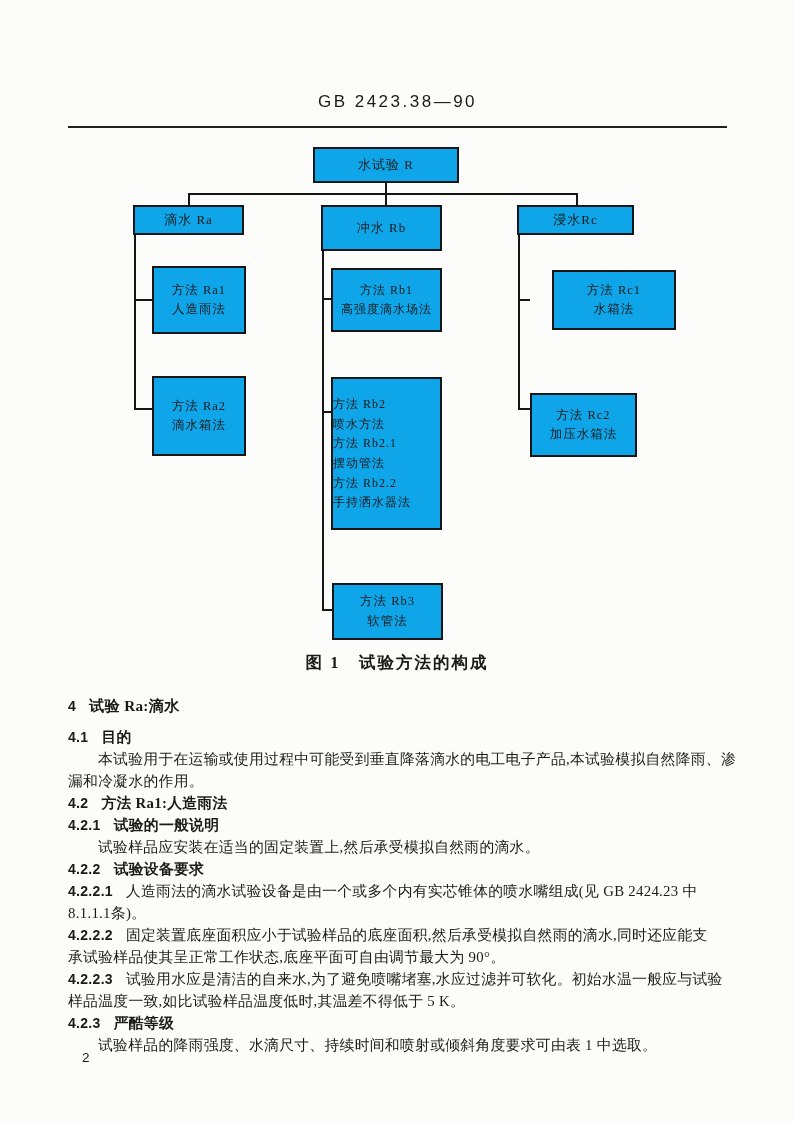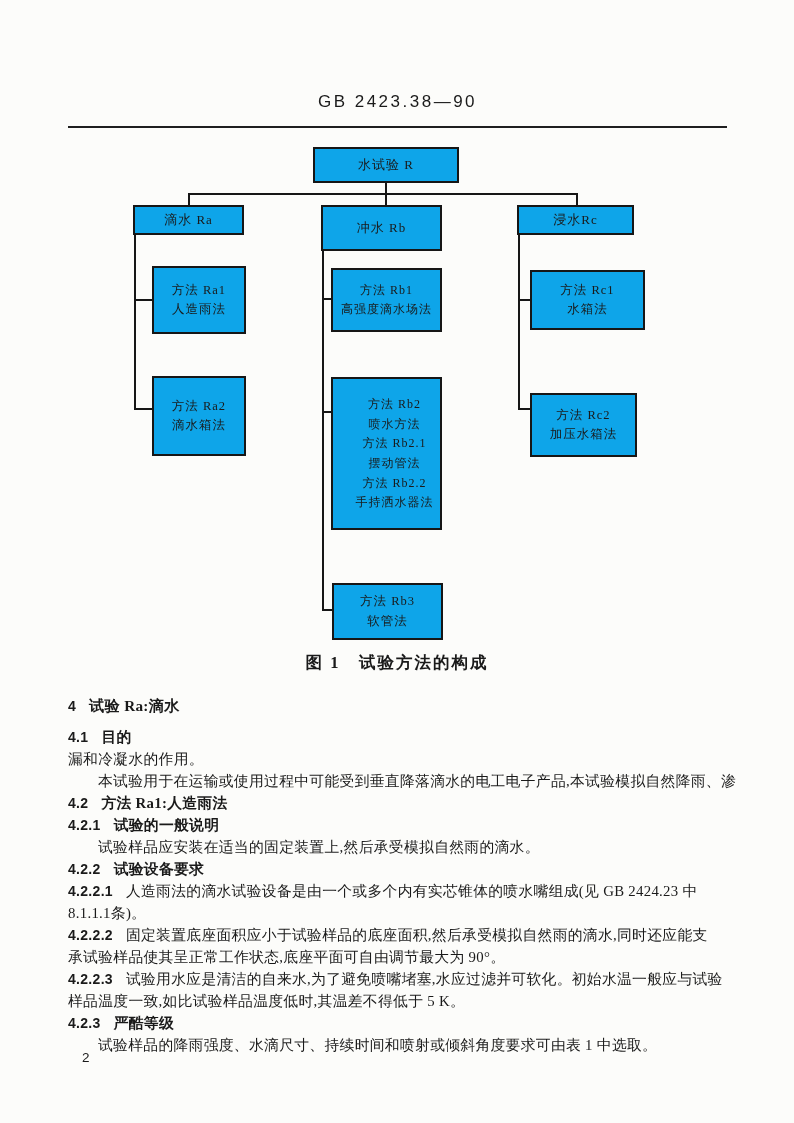--- a/index.html
+++ b/index.html
@@ -28,21 +28,21 @@
   .dbox{
     position:absolute;
     border:2px solid #161616;
     background:#0ea5e9;
     display:flex;flex-direction:column;justify-content:center;align-items:center;
     font-size:12.5px;letter-spacing:1px;line-height:1.05;
     box-sizing:border-box;
   }
   .dbox .mline{display:block;margin:3px 0;white-space:nowrap;}
   .dbox.lvl{font-size:13px;}
-  .dbox.left-align{align-items:center;padding-left:16px;}
+  .dbox.left-align{align-items:flex-start;}
   .dbox.left-align .mline{margin:3.5px 0;}
   .vl{position:absolute;width:2px;background:#161616;}
   .hl{position:absolute;height:2px;background:#161616;}
   
   .fig-caption{
     position:absolute;left:0;top:652px;width:794px;
     text-align:center;font-size:16.5px;font-weight:700;letter-spacing:2px;
   }
   
   .body-text{
@@ -121,37 +121,37 @@
       <span class="mline">方法 Rb2.1</span>
       <span class="mline">摆动管法</span>
       <span class="mline">方法 Rb2.2</span>
       <span class="mline">手持洒水器法</span>
     </div>
     <div class="dbox" style="left:332px;top:583px;width:111px;height:57px">
       <span class="mline">方法 Rb3</span>
       <span class="mline">软管法</span>
     </div>
 
-    <div class="dbox" style="left:530px;top:270px;width:115px;height:60px">
+    <div class="dbox" style="left:552px;top:270px;width:124px;height:60px">
       <span class="mline">方法 Rc1</span>
       <span class="mline">水箱法</span>
     </div>
     <div class="dbox" style="left:530px;top:393px;width:107px;height:64px">
       <span class="mline">方法 Rc2</span>
       <span class="mline">加压水箱法</span>
     </div>
   </div>
 
   <div class="fig-caption">图 1　试验方法的构成</div>
 
   <div class="body-text">
     <div class="line head h1"><span class="num">4</span><span class="txt">试验 Ra:滴水</span></div>
     <div class="line head"><span class="num">4.1</span><span class="txt">目的</span></div>
+    <div class="line indent"><span class="txt">本试验用于在运输或使用过程中可能受到垂直降落滴水的电工电子产品,本试验模拟自然降雨、渗</span></div>
     <div class="line"><span class="txt">漏和冷凝水的作用。</span></div>
-    <div class="line indent"><span class="txt">本试验用于在运输或使用过程中可能受到垂直降落滴水的电工电子产品,本试验模拟自然降雨、渗</span></div>
     <div class="line head"><span class="num">4.2</span><span class="txt">方法 Ra1:人造雨法</span></div>
     <div class="line head"><span class="num">4.2.1</span><span class="txt">试验的一般说明</span></div>
     <div class="line indent"><span class="txt">试验样品应安装在适当的固定装置上,然后承受模拟自然雨的滴水。</span></div>
     <div class="line head"><span class="num">4.2.2</span><span class="txt">试验设备要求</span></div>
     <div class="line"><span class="num">4.2.2.1</span><span class="txt">人造雨法的滴水试验设备是由一个或多个内有实芯锥体的喷水嘴组成(见 GB 2424.23 中</span></div>
     <div class="line"><span class="txt">8.1.1.1条)。</span></div>
     <div class="line"><span class="num">4.2.2.2</span><span class="txt">固定装置底座面积应小于试验样品的底座面积,然后承受模拟自然雨的滴水,同时还应能支</span></div>
     <div class="line"><span class="txt">承试验样品使其呈正常工作状态,底座平面可自由调节最大为 90°。</span></div>
     <div class="line"><span class="num">4.2.2.3</span><span class="txt">试验用水应是清洁的自来水,为了避免喷嘴堵塞,水应过滤并可软化。初始水温一般应与试验</span></div>
     <div class="line"><span class="txt">样品温度一致,如比试验样品温度低时,其温差不得低于 5 K。</span></div>

